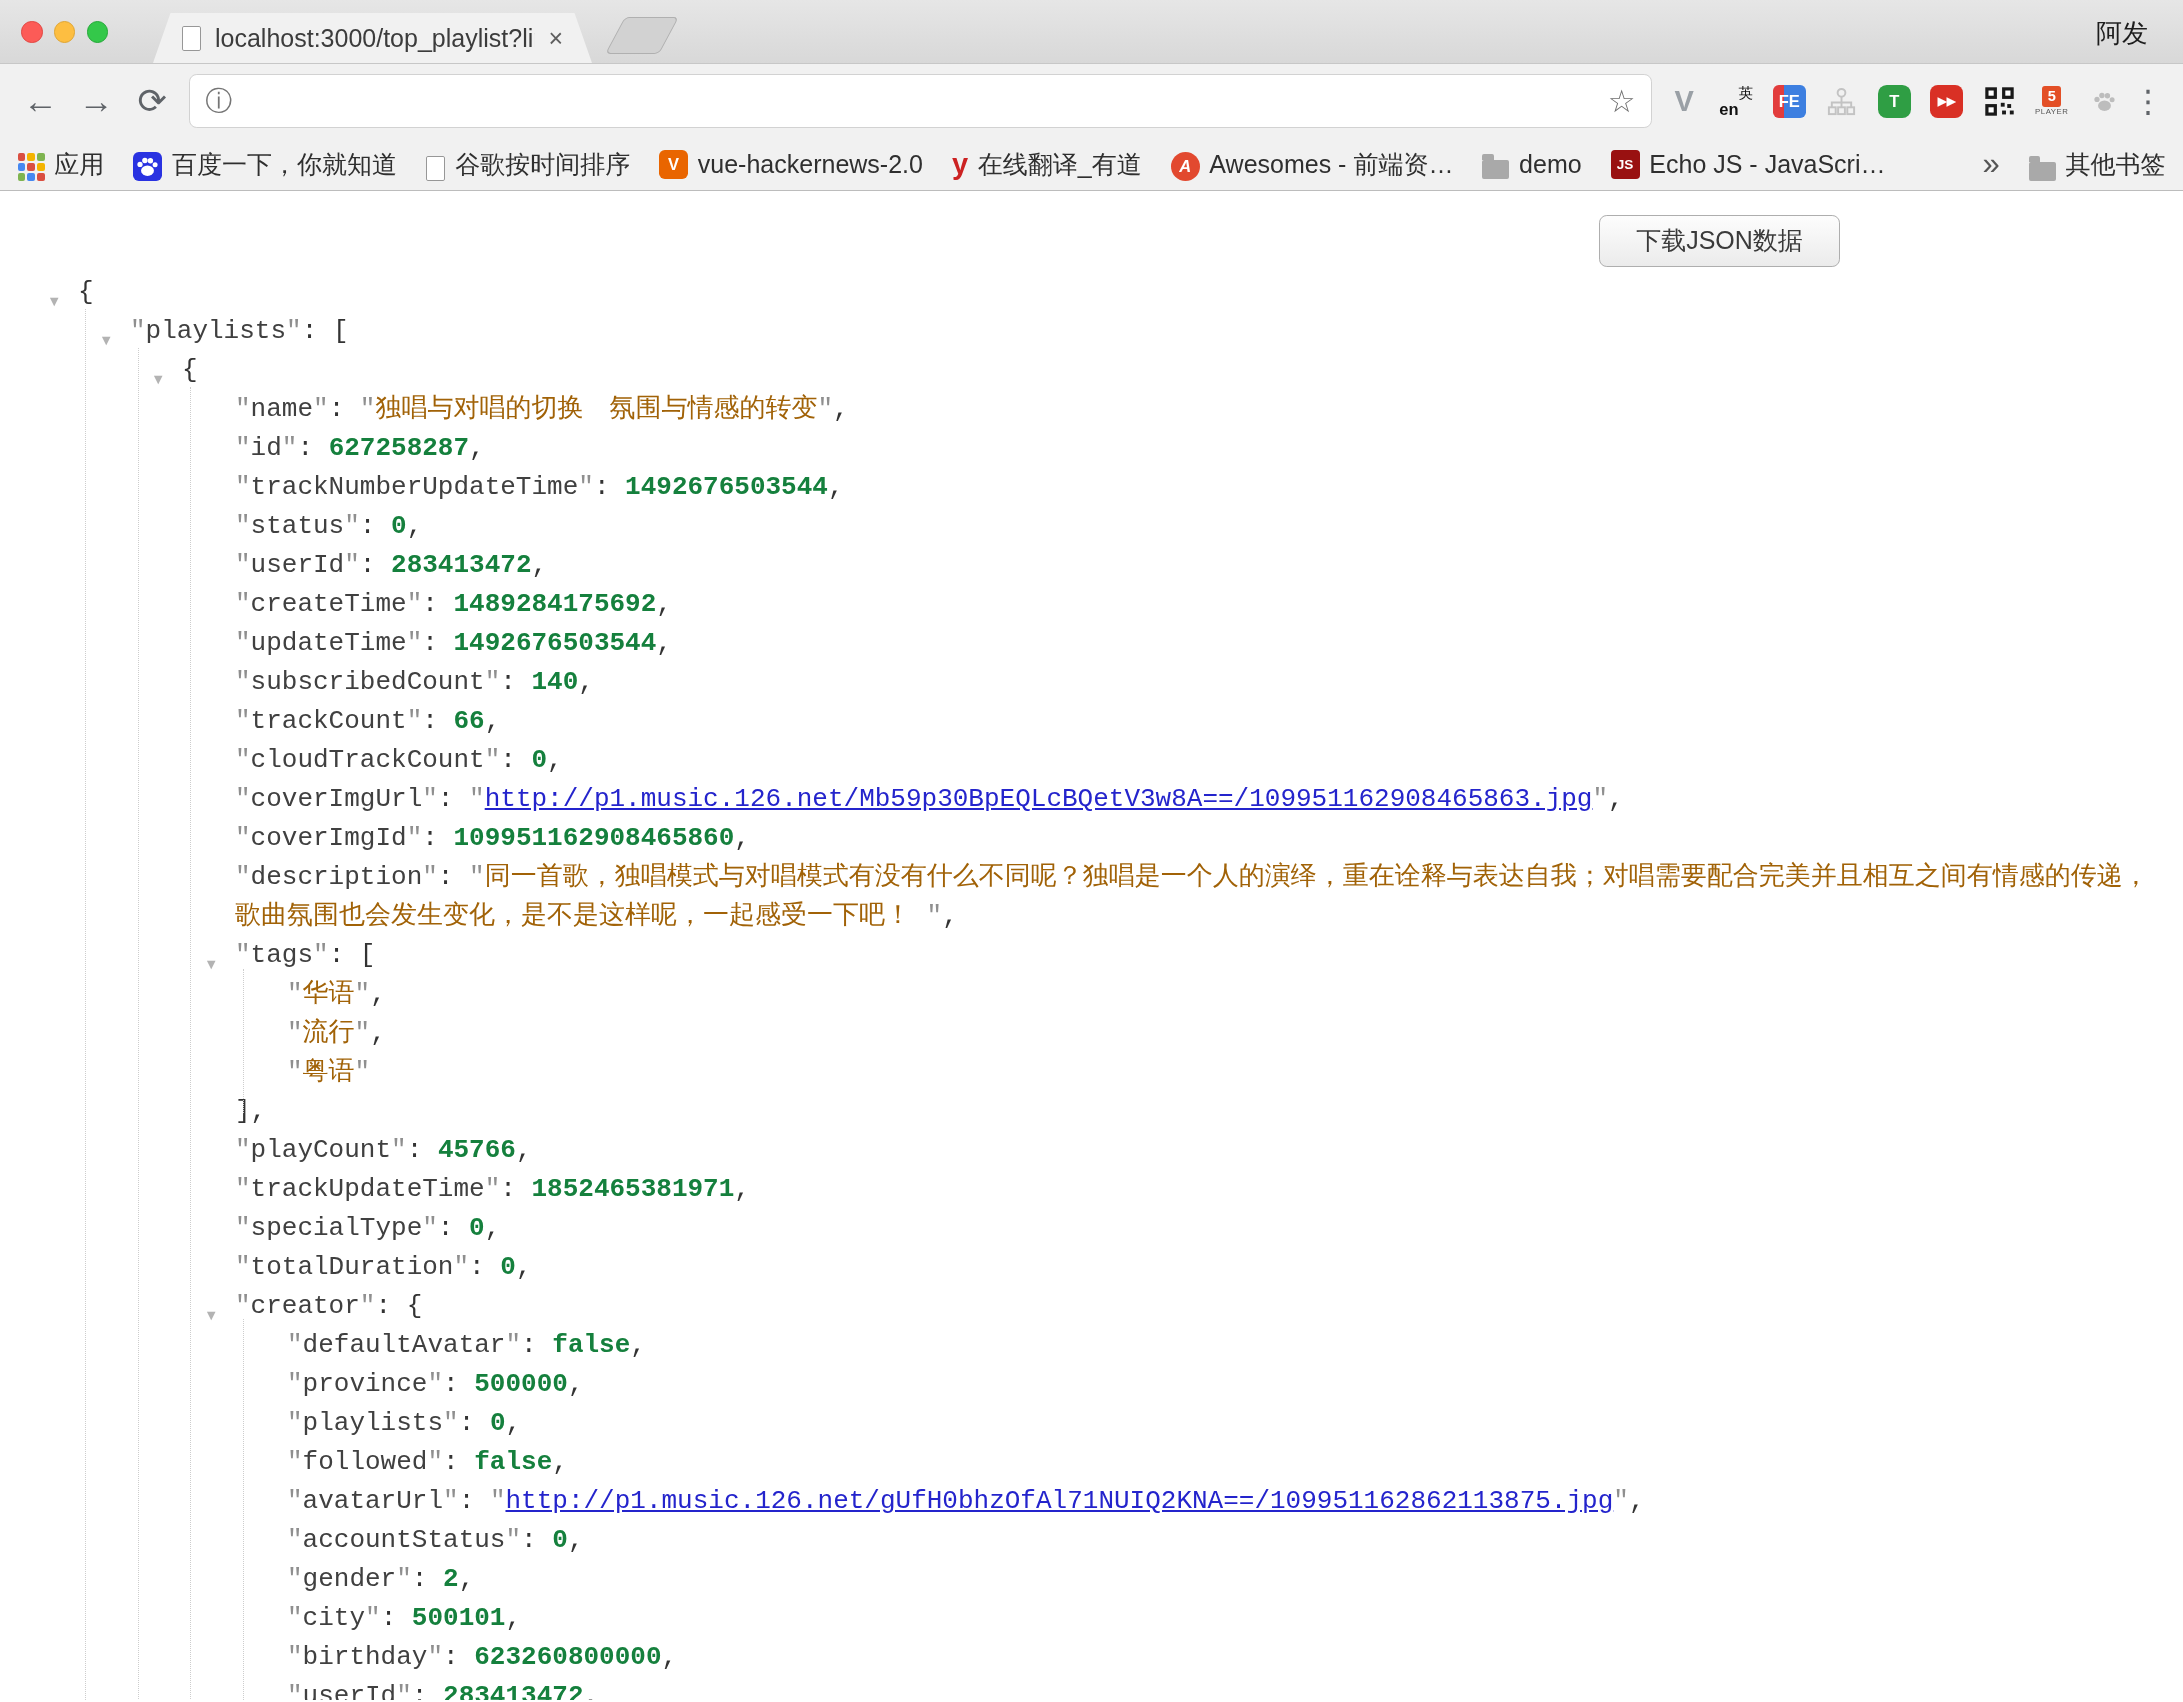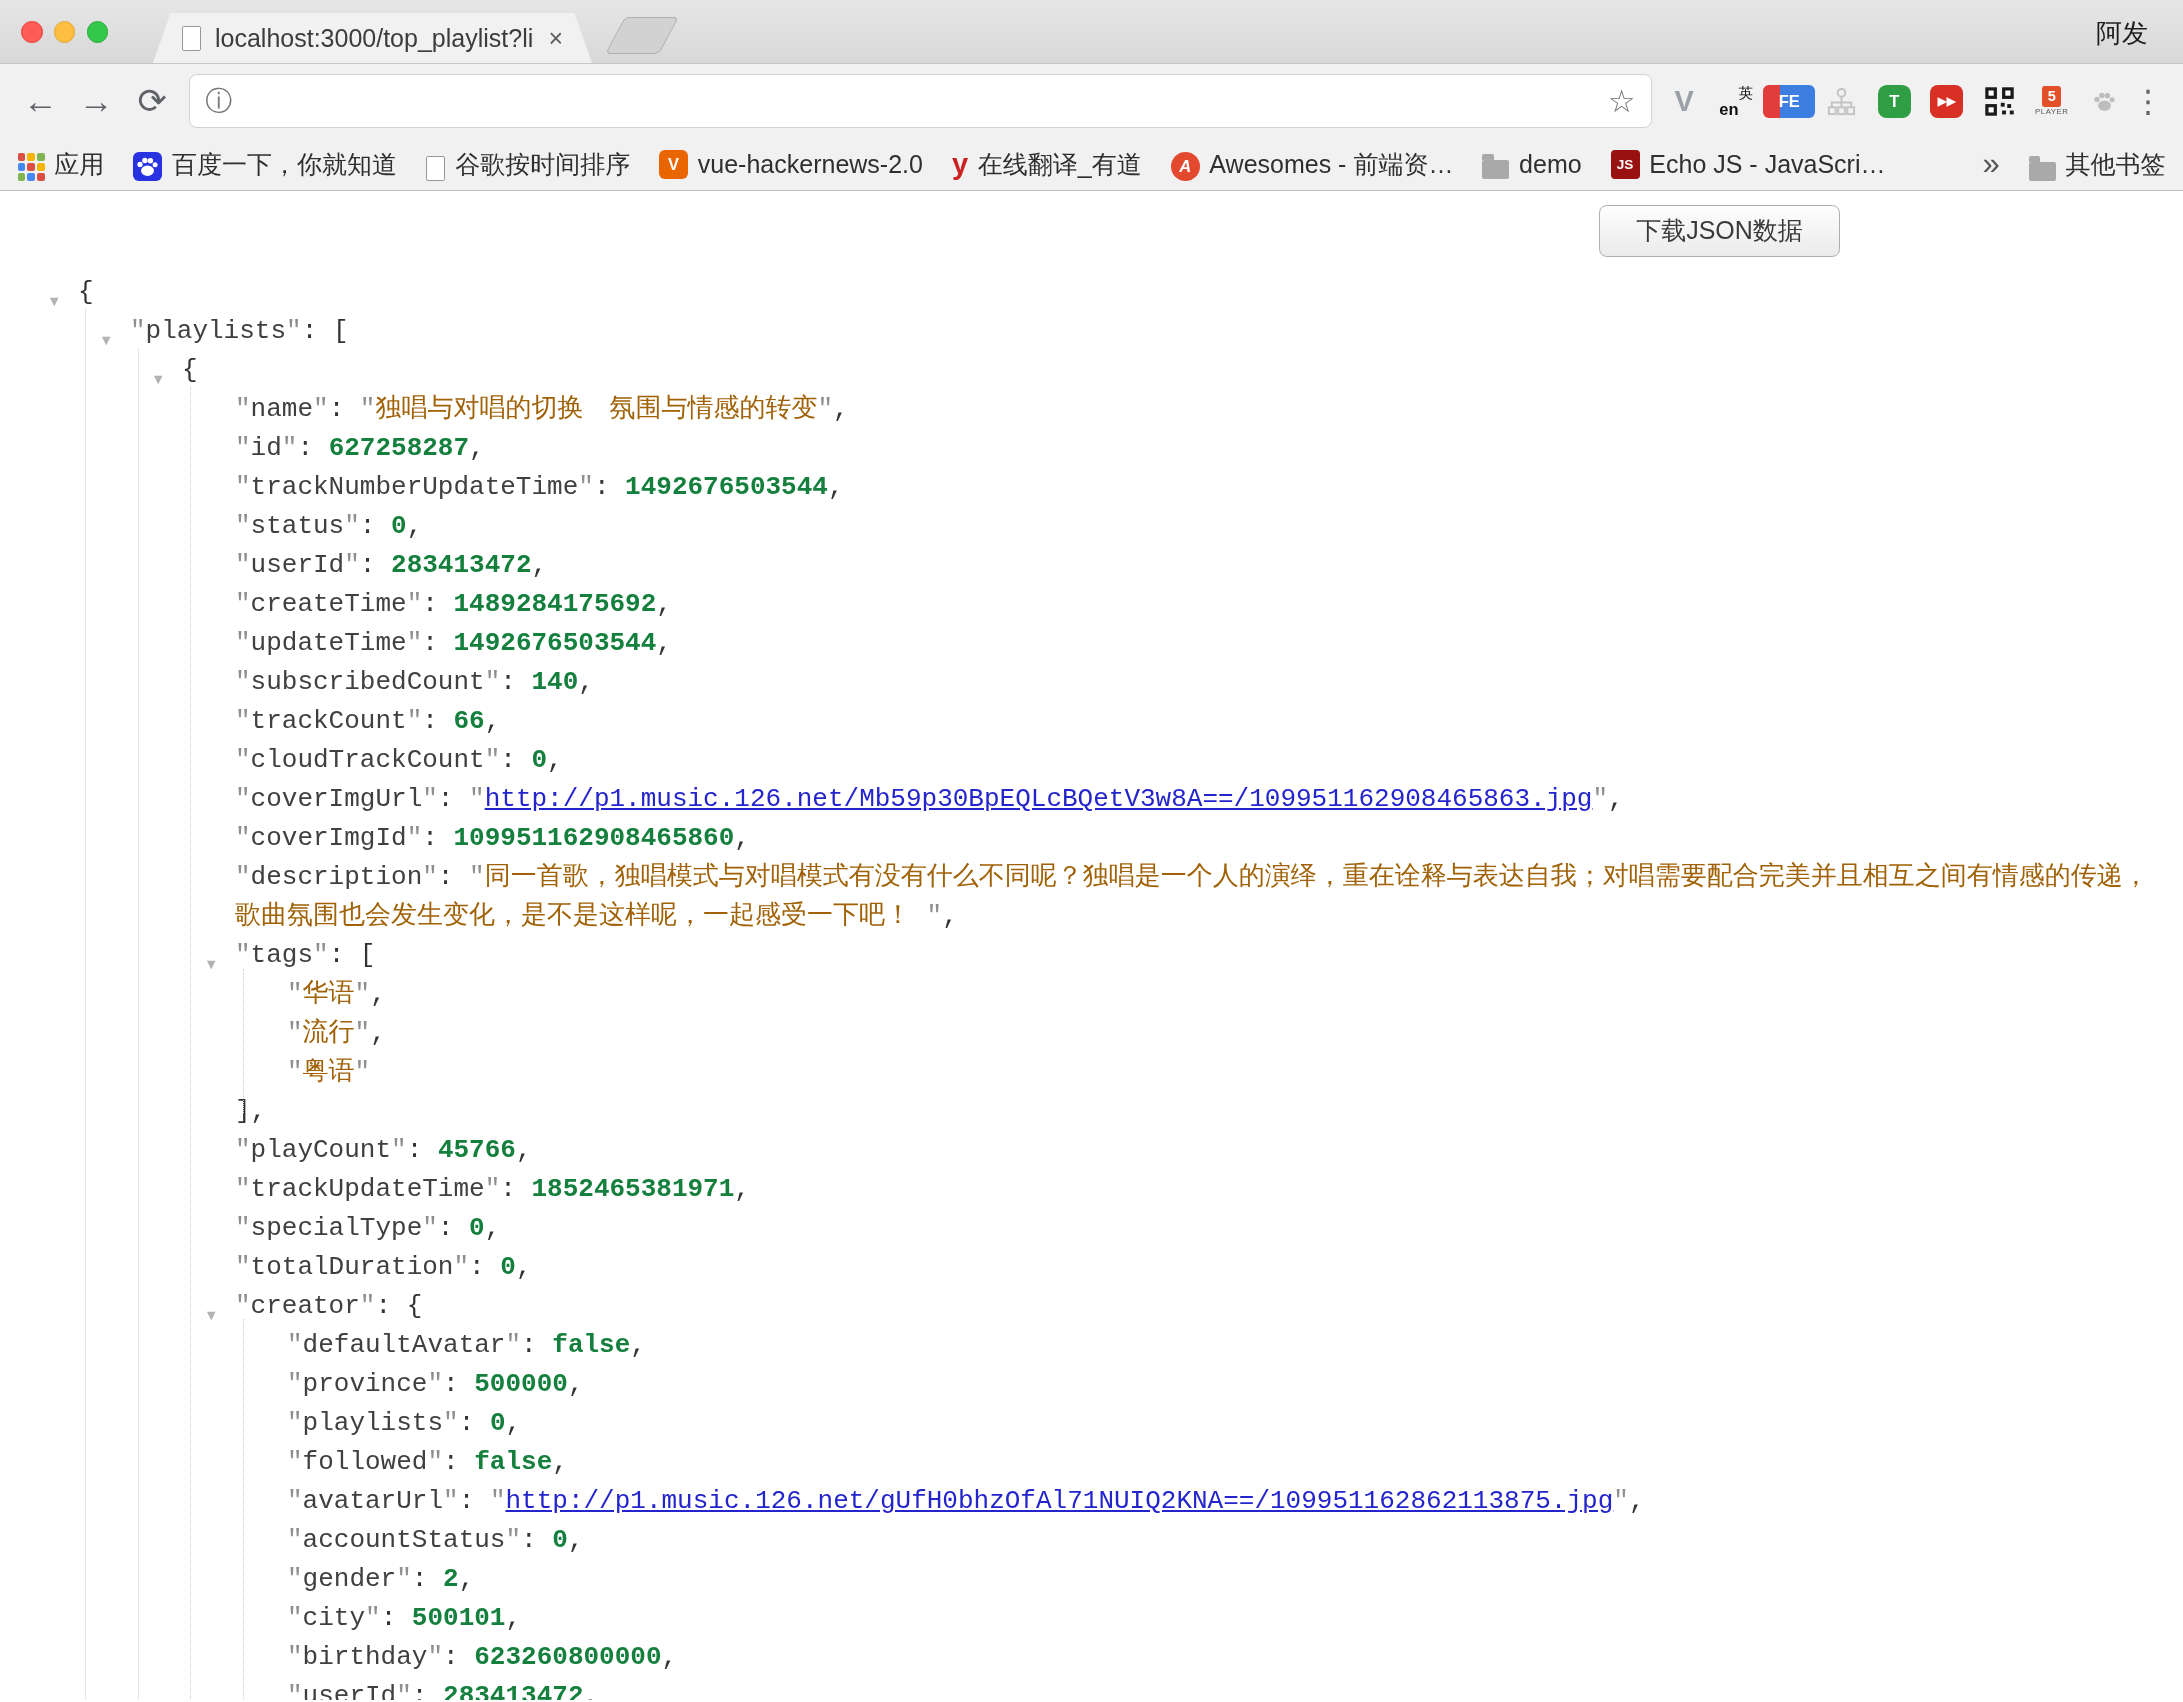--- a/index.html
+++ b/index.html
@@ -66,21 +66,21 @@
   .h5 .five { width:19.4px; height:20.4px; background:#e34f26; color:#fff; font-weight:bold;
     font-size:14.6px; line-height:20.4px; text-align:center; border-radius:2.9px; }
   .h5 .cap { font-size:7.8px; color:#555; letter-spacing:0.5px; }
 
   
   .content { position:relative; height:1509px; background:#fff; overflow:hidden; }
   .btn { position:absolute; top:13.6px; height:52px; display:flex; align-items:center;
     justify-content:center; font-size:25px; color:#3a3a3a;
     background:linear-gradient(#fdfdfd,#ebebeb); border:1.9px solid #aeaeae;
     border-radius:7.8px; cursor:pointer; }
-  .download { left:1599px; width:241px; }
+  .download { left:1599px; width:241px;margin-top:10px; }
   .seg { position:absolute; top:13.6px; left:1860px; width:314px; height:52px; display:flex;
     border:1.9px solid #aeaeae; border-radius:7.8px; overflow:hidden; }
   .segbtn { flex:1; display:flex; align-items:center; justify-content:center;
     font-size:25px; color:#3a3a3a; background:linear-gradient(#fdfdfd,#ebebeb); cursor:pointer; }
   .segbtn.active { background:#d7d7d7; box-shadow:inset 0 1.9px 4.9px rgba(0,0,0,.18); }
   .segbtn + .segbtn { border-left:1.9px solid #aeaeae; }
 
   
   #json { position:relative; padding-top:82px;
     font-family:"Liberation Mono","DejaVu Sans Mono",monospace; font-size:26px; }
@@ -127,21 +127,21 @@
       <span class="ext">
         <span class="letter" style="color: rgb(154, 160, 166); font-size: 29px;">V</span>
       </span>
       <span class="ext">
         <span class="tr">
           <span class="a">en</span>
           <span class="b">英</span>
         </span>
       </span>
       <span class="ext">
-        <span class="bm-badge" style="background: linear-gradient(90deg, rgb(226, 60, 60) 0px, rgb(226, 60, 60) 32%, rgb(61, 127, 224) 32%); width: 52px; height: 33px;">FE</span>
+        <span class="bm-badge" style="background: linear-gradient(90deg, rgb(226, 60, 60) 0px, rgb(226, 60, 60) 32%, rgb(61, 127, 224) 32%); width: 33px; height: 33px;">FE</span>
       </span>
       <span class="ext">
         <span>
           <svg width="31" height="31" viewBox="0 0 32 32" fill="none" stroke="#c3c3c3" stroke-width="2">
             <circle cx="16" cy="7" r="4"></circle>
             <path d="M16 11v6M6 22v-5h20v5M16 17v5"></path>
             <rect x="3" y="22" width="7" height="7"></rect>
             <rect x="12.5" y="22" width="7" height="7"></rect>
             <rect x="22" y="22" width="7" height="7"></rect>
           </svg>

